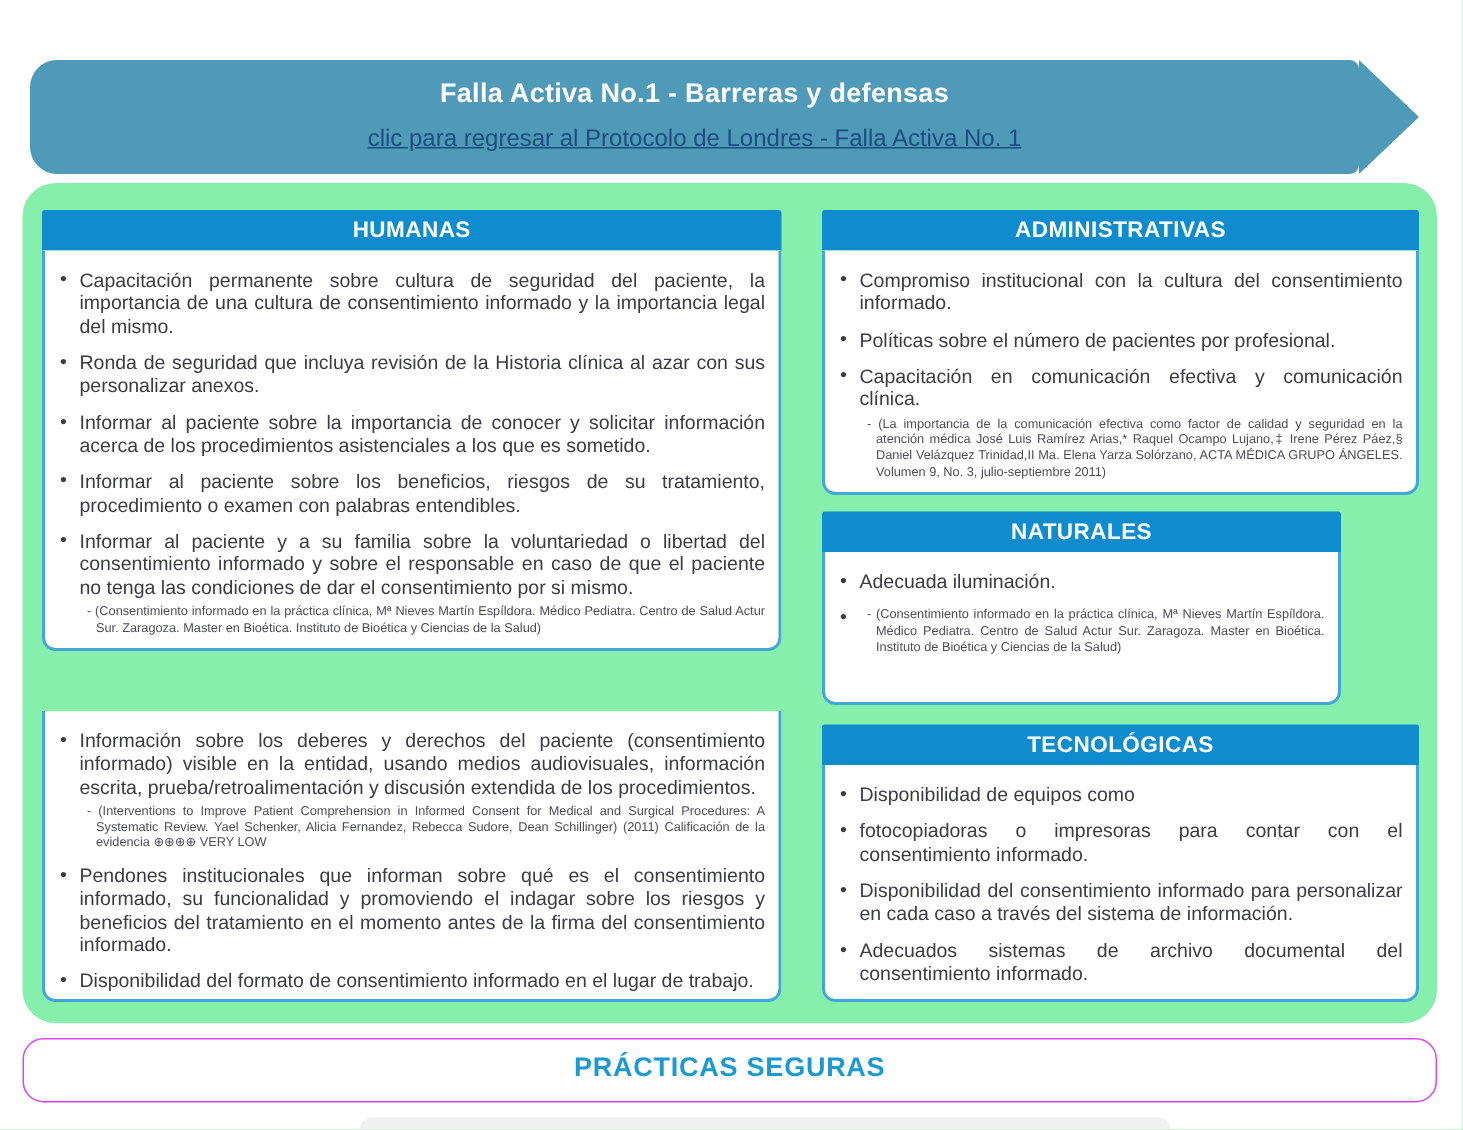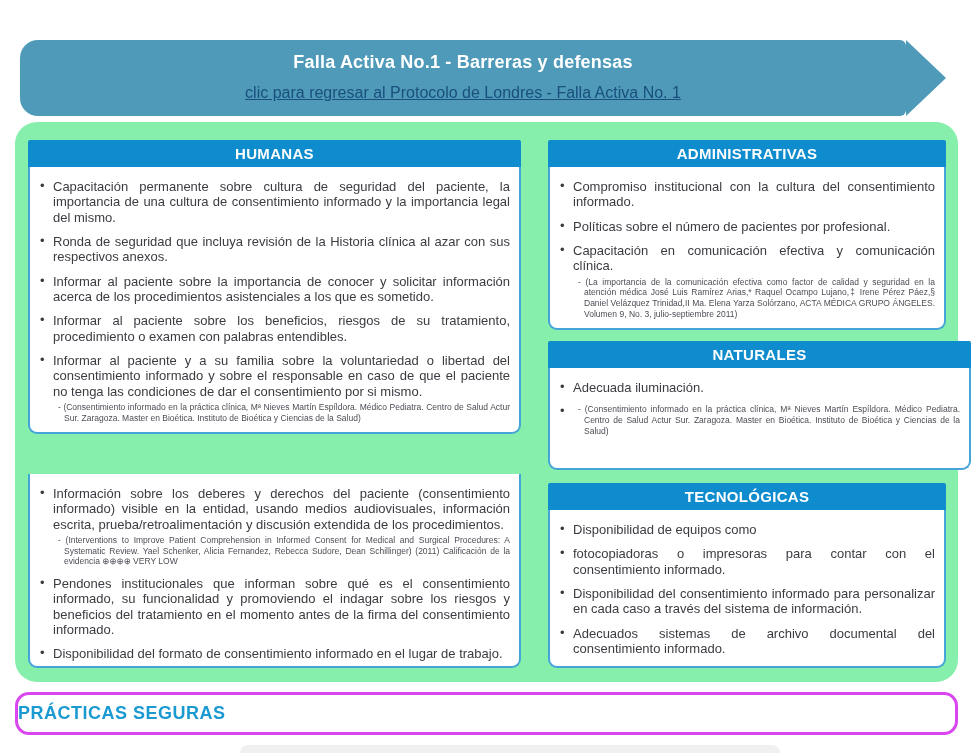--- a/index.html
+++ b/index.html
@@ -48,27 +48,27 @@
   }
   li.bullet::before{content:"\2022";position:absolute;left:1px;top:-1px;color:#3b3b42;}
   .citation{
     font-size:8.5px;line-height:1.25;color:#4c4c55;
     margin:3px 0 0 5px;padding-left:6px;text-indent:-6px;text-align:justify;
   }
   
   #sec-humanas        {left:13px; top:18px;  width:493px;height:294px;}
   #sec-fisicas        {left:13px; top:325px; width:493px;height:221px;}
   #sec-administrativas{left:533px;top:18px;  width:398px;height:190px;}
-  #sec-naturales      {left:533px;top:219px; width:423px;height:129px;}
+  #sec-naturales      {left:533px;top:219px; width:346px;height:129px;}
   #sec-tecnologicas   {left:533px;top:361px; width:398px;height:185px;}
   
   .footer-box{
     position:absolute;left:15px;top:692px;width:943px;height:43px;
-    background:#ffffff;border:3px solid #d946ef;border-radius:14px;
-    box-sizing:border-box;text-align:left;cursor:pointer;
+    background:#ffffff;border:1px solid #d946ef;border-radius:14px;
+    box-sizing:border-box;text-align:center;cursor:pointer;
   }
   .footer-label{
     display:inline-block;line-height:37px;color:#1b9ad2;font-weight:bold;
     font-size:18px;letter-spacing:0.5px;
   }
   .gray-stub{
     position:absolute;left:240px;top:745px;width:540px;height:8px;
     background:#f0f0f0;border-radius:12px 12px 0 0;
   }
 </style>
@@ -84,21 +84,21 @@
 <div class="main-box">
 
   <div class="section" id="sec-humanas">
     <div class="sec-header">HUMANAS</div>
     <div class="sec-body">
       <ul class="blist">
         <li class="bullet">
           <span>Capacitación permanente sobre cultura de seguridad del paciente, la importancia de una cultura de consentimiento informado y la importancia legal del mismo.</span>
         </li>
         <li class="bullet">
-          <span>Ronda de seguridad que incluya revisión de la Historia clínica al azar con sus respectivos anexos.</span>
+          <span>Ronda de seguridad que incluya revisión de la Historia clínica al azar con sus personalizar anexos.</span>
         </li>
         <li class="bullet">
           <span>Informar al paciente sobre la importancia de conocer y solicitar información acerca de los procedimientos asistenciales a los que es sometido.</span>
         </li>
         <li class="bullet">
           <span>Informar al paciente sobre los beneficios, riesgos de su tratamiento, procedimiento o examen con palabras entendibles.</span>
         </li>
         <li class="bullet">
           <span>Informar al paciente y a su familia sobre la voluntariedad o libertad del consentimiento informado y sobre el responsable en caso de que el paciente no tenga las condiciones de dar el consentimiento por si mismo.</span>
           <div class="citation">- (Consentimiento informado en la práctica clínica, Mª Nieves Martín Espíldora. Médico Pediatra. Centro de Salud Actur Sur. Zaragoza. Master en Bioética. Instituto de Bioética y Ciencias de la Salud)</div>

